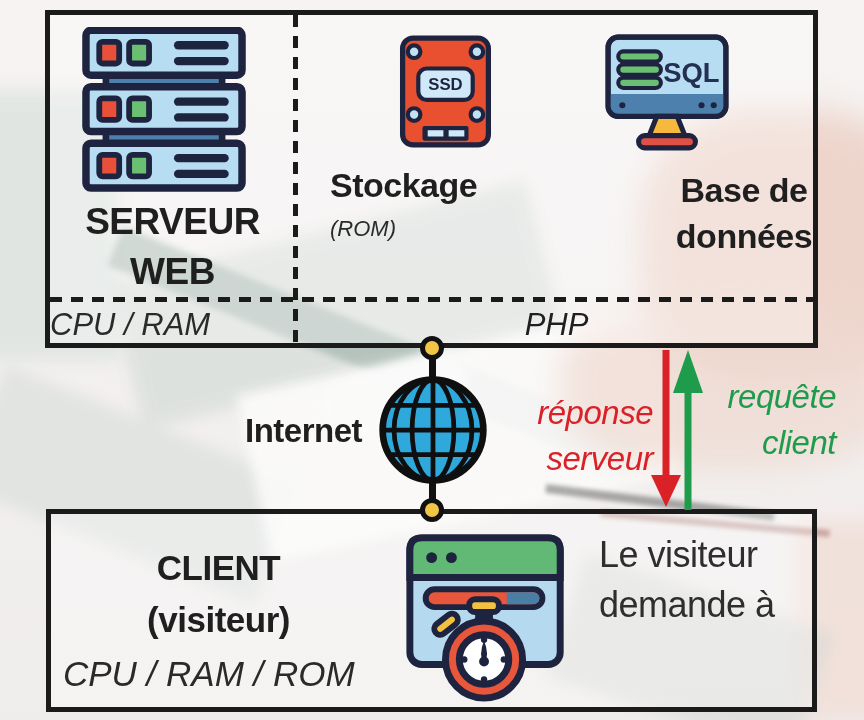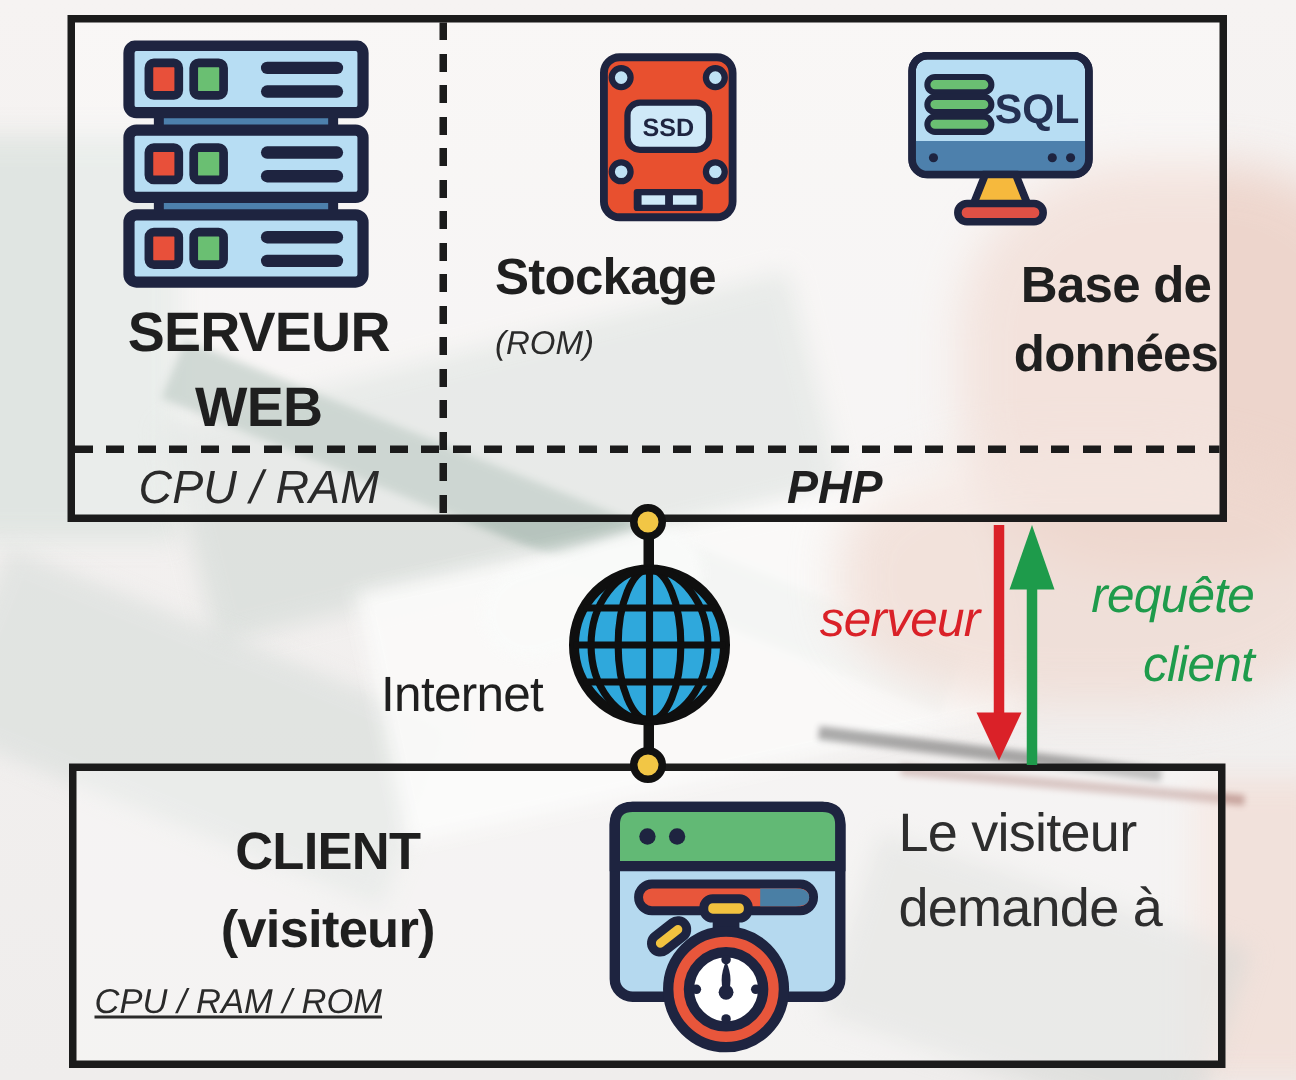--- a/index.html
+++ b/index.html
@@ -11,21 +11,21 @@
   
   .frame{position:absolute;border:5px solid #1b1b1b;background:rgba(255,255,255,0.32);box-sizing:border-box;}
   .v-dash{position:absolute;width:5px;top:0;bottom:0;
           background:repeating-linear-gradient(180deg,#1b1b1b 0 12px,transparent 12px 21px);}
   .h-dash{position:absolute;height:5px;left:0;right:0;
           background:repeating-linear-gradient(90deg,#1b1b1b 0 12px,transparent 12px 21px);}
   .lbl{color:#1f1f1f;}
   .title{font-weight:bold;letter-spacing:-0.5px;text-align:center;line-height:50px;font-size:37px;}
   .sub-bold{font-weight:bold;font-size:34px;letter-spacing:-0.5px;}
   .ital{font-style:italic;font-weight:normal;color:#2a2a2a;}
-  .php{font-style:italic;font-weight:bold;}
+  .php{font-style:italic;font-weight:normal;}
   .caption{font-size:36px;font-weight:normal;color:#2e2e2e;line-height:50px;text-align:left;letter-spacing:-0.5px;}
   .net-lbl{font-style:italic;font-size:33px;line-height:46px;letter-spacing:-0.5px;}
   .node{position:absolute;width:14px;height:14px;border:5px solid #111;border-radius:50%;background:#f2c645;z-index:6;}
   svg text{font-family:"Liberation Sans",sans-serif;}
 </style>
 </head>
 <body>
 
 <div id="stage">
 
@@ -113,68 +113,69 @@
       </g>
       <text x="88" y="48" text-anchor="middle" font-size="27" font-weight="bold" fill="#243052">SQL</text>
       <path d="M54,82 L74,82 L82,102 L46,102 Z" fill="#f6b93d" stroke="#1e2440" stroke-width="5"></path>
       <rect x="36" y="101" width="56" height="12" rx="6" fill="#e05045" stroke="#1e2440" stroke-width="5"></rect>
     </svg>
     <div class="abs lbl" style="left:564px;top:152px;width:260px;text-align:center;line-height:46px;">
       <div class="sub-bold">Base de</div>
       <div class="sub-bold">données</div>
     </div>
 
-    <div class="abs lbl ital" style="left:0;top:292px;width:245px;text-align:center;font-size:31px;">CPU / RAM</div>
+    <div class="abs lbl ital" style="left:0;top:292px;width:245px;font-size:31px;">CPU / RAM</div>
     <div class="abs lbl php" style="left:245px;top:292px;width:523px;text-align:center;font-size:31px;">PHP</div>
   </div>
 
   <div class="abs" style="left:429px;top:348px;width:7px;height:164px;background:#111;z-index:2;"></div>
 
   <svg class="abs" style="left:376px;top:373px;z-index:3;" width="114" height="114" viewBox="0 0 120 120">
     <circle cx="60" cy="60" r="53" fill="#2fa8dc" stroke="#0f0f0f" stroke-width="7"></circle>
     <g fill="none" stroke="#0f0f0f" stroke-width="5">
       <ellipse cx="60" cy="60" rx="22" ry="53"></ellipse>
       <ellipse cx="60" cy="60" rx="41" ry="53"></ellipse>
       <line x1="60" y1="7" x2="60" y2="113"></line>
       <line x1="7" y1="60" x2="113" y2="60"></line>
       <line x1="14" y1="34" x2="106" y2="34"></line>
       <line x1="14" y1="86" x2="106" y2="86"></line>
     </g>
   </svg>
 
   <div class="node" style="left:420px;top:336px;"></div>
   <div class="node" style="left:420px;top:498px;"></div>
 
-  <div class="abs lbl" style="left:150px;top:412px;width:212px;text-align:right;font-size:33px;font-weight:normal;letter-spacing:-0.5px;margin-top:32px;">Internet</div>
+  <div class="abs lbl" style="left:150px;top:412px;width:212px;text-align:right;font-size:33px;font-weight:bold;letter-spacing:-0.5px;">Internet</div>
 
   <svg class="abs" style="left:630px;top:348px;z-index:4;" width="90" height="164" viewBox="0 0 90 164">
     <g>
       <line x1="36" y1="2" x2="36" y2="132" stroke="#da2128" stroke-width="7"></line>
       <polygon points="36,159 21,127 51,127" fill="#da2128"></polygon>
     </g>
     <g>
       <line x1="58" y1="162" x2="58" y2="40" stroke="#1e9b4b" stroke-width="7"></line>
       <polygon points="58,2 43,45 73,45" fill="#1e9b4b"></polygon>
     </g>
   </svg>
 
   <div class="abs net-lbl" style="right:211px;top:390px;width:170px;text-align:right;color:#da2128;">
+    <div>réponse</div>
     <div>serveur</div>
   </div>
   <div class="abs net-lbl" style="left:700px;top:374px;width:136px;text-align:right;color:#1e9b4b;">
     <div>requête</div>
     <div>client</div>
   </div>
 
   <div class="frame" style="left:46px;top:509px;width:771px;height:203px;">
     <div class="abs lbl" style="left:0;top:28px;width:335px;text-align:center;font-size:35px;font-weight:bold;line-height:52px;letter-spacing:-0.5px;">
       <div>CLIENT</div>
       <div>(visiteur)</div>
     </div>
-    <div class="abs lbl ital" style="left:12px;top:140px;width:340px;font-size:23px;text-decoration:underline;">CPU / RAM / ROM</div>
+    <div class="abs lbl ital" style="left:12px;top:140px;width:340px;font-size:35px;">CPU / RAM / ROM</div>
 
     <svg class="abs" style="left:352px;top:14px;" width="170" height="180" viewBox="0 0 170 182">
       <rect x="6" y="10" width="152" height="128" rx="12" fill="#b5d9ef" stroke="#1e2440" stroke-width="7"></rect>
       <path d="M6,50 V22 Q6,10 18,10 H146 Q158,10 158,22 V50 Z" fill="#62b975" stroke="#1e2440" stroke-width="7"></path>
       <circle cx="28" cy="30" r="5.5" fill="#1e2440"></circle>
       <circle cx="48" cy="30" r="5.5" fill="#1e2440"></circle>
       <rect x="22" y="62" width="118" height="18" rx="9" fill="#e8563b" stroke="#1e2440" stroke-width="6"></rect>
       <path d="M104,65 h24 q9,0 9,6 q0,6 -9,6 h-24 z" fill="#4a7fa5"></path>
       <g transform="translate(43,97) rotate(-38)">
         <rect x="-14" y="-6" width="27" height="12" rx="6" fill="#f2c23f" stroke="#1e2440" stroke-width="6"></rect>

